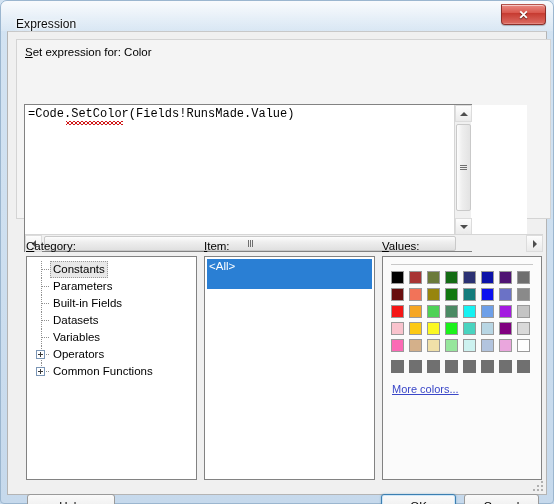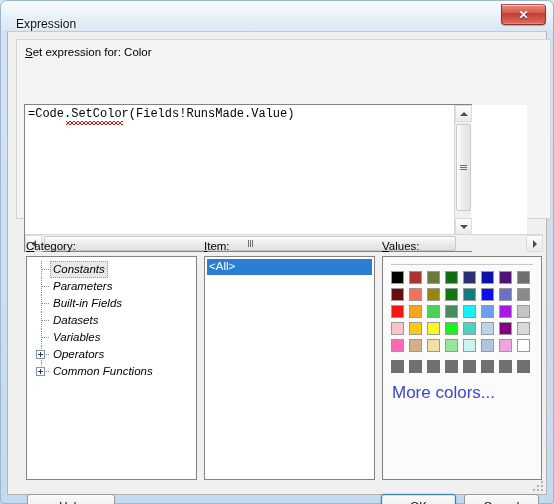--- a/index.html
+++ b/index.html
@@ -223,31 +223,31 @@
     position: absolute; left: 3px; top: 4px;
     width: 9px; height: 9px;
     border: 1px solid #7a95b5;
     background: #fff;
   }
   .expander::before, .expander::after {
     content: ""; position: absolute; background: #3a3a3a;
   }
   .expander::before { left: 1px; top: 3px; width: 5px; height: 1px; }
   .expander::after  { left: 3px; top: 1px; width: 1px; height: 5px; }
-  .tree-label { padding: 0 3px; line-height: 15px; font-style: italic; }
+  .tree-label { padding: 0 3px; line-height: 15px; }
   .tree-item.selected .tree-label {
     background: #e8e8e8;
     border: 1px dotted #9a9a9a;
     padding: 0 2px;
   }
 
   
   #item-list { padding: 2px; }
   .item-row {
-    height: 16px;
+    height: 30px;
     line-height: 15px;
     padding-left: 2px;
     font-size: 11.5px;
   }
   .item-row.selected {
     background: #2a7fd4;
     color: #fff;
   }
 
   
@@ -283,22 +283,23 @@
   }
   #gray-row {
     padding: 4px 0 0 8px;
     display: grid;
     grid-template-columns: repeat(8, 18px);
     grid-auto-rows: 17px;
   }
   #more-colors {
     padding: 6px 0 0 9px;
     color: #3a47c8;
-    font-size: 17px;
+    font-size: 11px;
     cursor: pointer;
+    text-decoration: underline;
   }
 
   
   .btn {
     position: absolute;
     height: 23px;
     border: 1px solid #9a9a9a;
     border-radius: 3px;
     background: linear-gradient(to bottom, #fafafa 0%, #f1f1f1 48%, #e4e4e4 49%, #ededed 100%);
     display: flex; align-items: center; justify-content: center;

